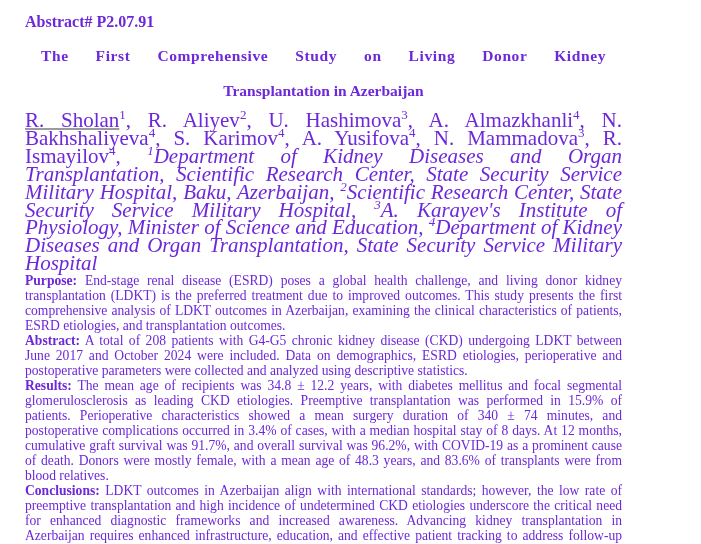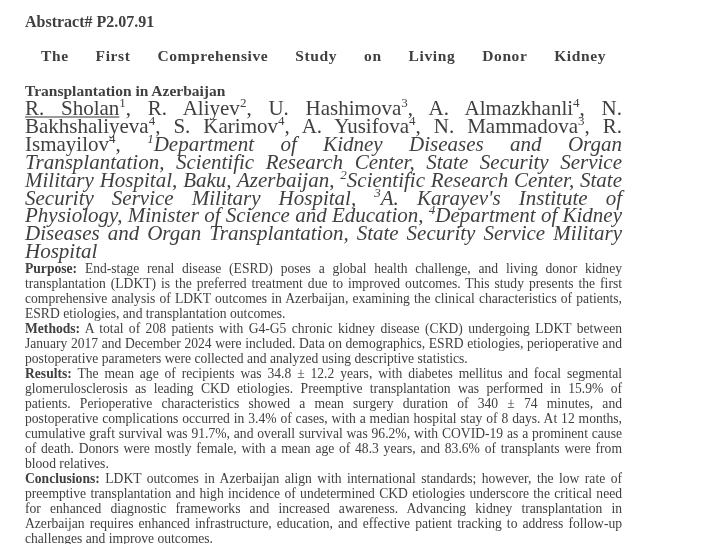--- a/index.html
+++ b/index.html
@@ -30,21 +30,22 @@
     line-height: 18.5px;
     letter-spacing: 0.6px;
     text-align: justify;
     text-align-last: justify;
     margin: 16px;
   }
   .title-l2 {
     font-size: 15.5px;
     font-weight: bold;
     line-height: 18.5px;
-    margin: 0;
+    margin: 12px;
+    text-align: center;
   }
   .authors-para {
     font-size: 21px;
     line-height: 17.9px;
     text-align: justify;
     margin: 0;
   }
   .affils {
     font-style: italic;
   }
@@ -64,31 +65,31 @@
   }
   sup {
     font-size: 62%;
     line-height: 0;
     vertical-align: super;
   }
 </style>
 </head>
 <body>
 
-<div class="page" style="color: #404040; background: rgb(255, 255, 255);">
+<div class="page" style="color: #6d28d9; background: rgb(255, 255, 255);">
 
   <h1 class="abs-number">Abstract# P2.07.91</h1>
 
   <h2 class="title-l1">The First Comprehensive Study on Living Donor Kidney</h2>
 
   <h2 class="title-l2">Transplantation in Azerbaijan</h2>
 
   <p class="authors-para"><span><span><span class="presenter">R. Sholan</span><sup>1</sup>, </span><span><span>R. Aliyev</span><sup>2</sup>, </span><span><span>U. Hashimova</span><sup>3</sup>, </span><span><span>A. Almazkhanli</span><sup>4</sup>, </span><span><span>N. Bakhshaliyeva</span><sup>4</sup>, </span><span><span>S. Karimov</span><sup>4</sup>, </span><span><span>A. Yusifova</span><sup>4</sup>, </span><span><span>N. Mammadova</span><sup>3</sup>, </span><span><span>R. Ismayilov</span><sup>4</sup>, </span></span><i class="affils"><span><sup>1</sup>Department of Kidney Diseases and Organ Transplantation, Scientific Research Center, State Security Service Military Hospital, Baku, Azerbaijan, </span><span><sup>2</sup>Scientific Research Center, State Security Service Military Hospital, </span><span><sup>3</sup>A. Karayev's Institute of Physiology, Minister of Science and Education, </span><span><sup>4</sup>Department of Kidney Diseases and Organ Transplantation, State Security Service Military Hospital</span></i></p>
 
   <p class="body-para"><b class="sec-label">Purpose:</b> <span>End-stage renal disease (ESRD) poses a global health challenge, and living donor kidney transplantation (LDKT) is the preferred treatment due to improved outcomes. This study presents the first comprehensive analysis of LDKT outcomes in Azerbaijan, examining the clinical characteristics of patients, ESRD etiologies, and transplantation outcomes.</span></p>
 
-  <p class="body-para"><b class="sec-label">Methods:</b> <span>A total of 208 patients with G4-G5 chronic kidney disease (CKD) undergoing LDKT between January 2017 and December 2024 were included. Data on demographics, ESRD etiologies, perioperative and postoperative parameters were collected and analyzed using descriptive statistics.</span></p>
+  <p class="body-para"><b class="sec-label">Abstract:</b> <span>A total of 208 patients with G4-G5 chronic kidney disease (CKD) undergoing LDKT between June 2017 and October 2024 were included. Data on demographics, ESRD etiologies, perioperative and postoperative parameters were collected and analyzed using descriptive statistics.</span></p>
 
   <p class="body-para"><b class="sec-label">Results:</b> <span>The mean age of recipients was 34.8 ± 12.2 years, with diabetes mellitus and focal segmental glomerulosclerosis as leading CKD etiologies. Preemptive transplantation was performed in 15.9% of patients. Perioperative characteristics showed a mean surgery duration of 340 ± 74 minutes, and postoperative complications occurred in 3.4% of cases, with a median hospital stay of 8 days. At 12 months, cumulative graft survival was 91.7%, and overall survival was 96.2%, with COVID-19 as a prominent cause of death. Donors were mostly female, with a mean age of 48.3 years, and 83.6% of transplants were from blood relatives.</span></p>
 
   <p class="body-para"><b class="sec-label">Conclusions:</b> <span>LDKT outcomes in Azerbaijan align with international standards; however, the low rate of preemptive transplantation and high incidence of undetermined CKD etiologies underscore the critical need for enhanced diagnostic frameworks and increased awareness. Advancing kidney transplantation in Azerbaijan requires enhanced infrastructure, education, and effective patient tracking to address follow-up challenges and improve outcomes.</span></p>
 
 </div>
 
 </body></html>

